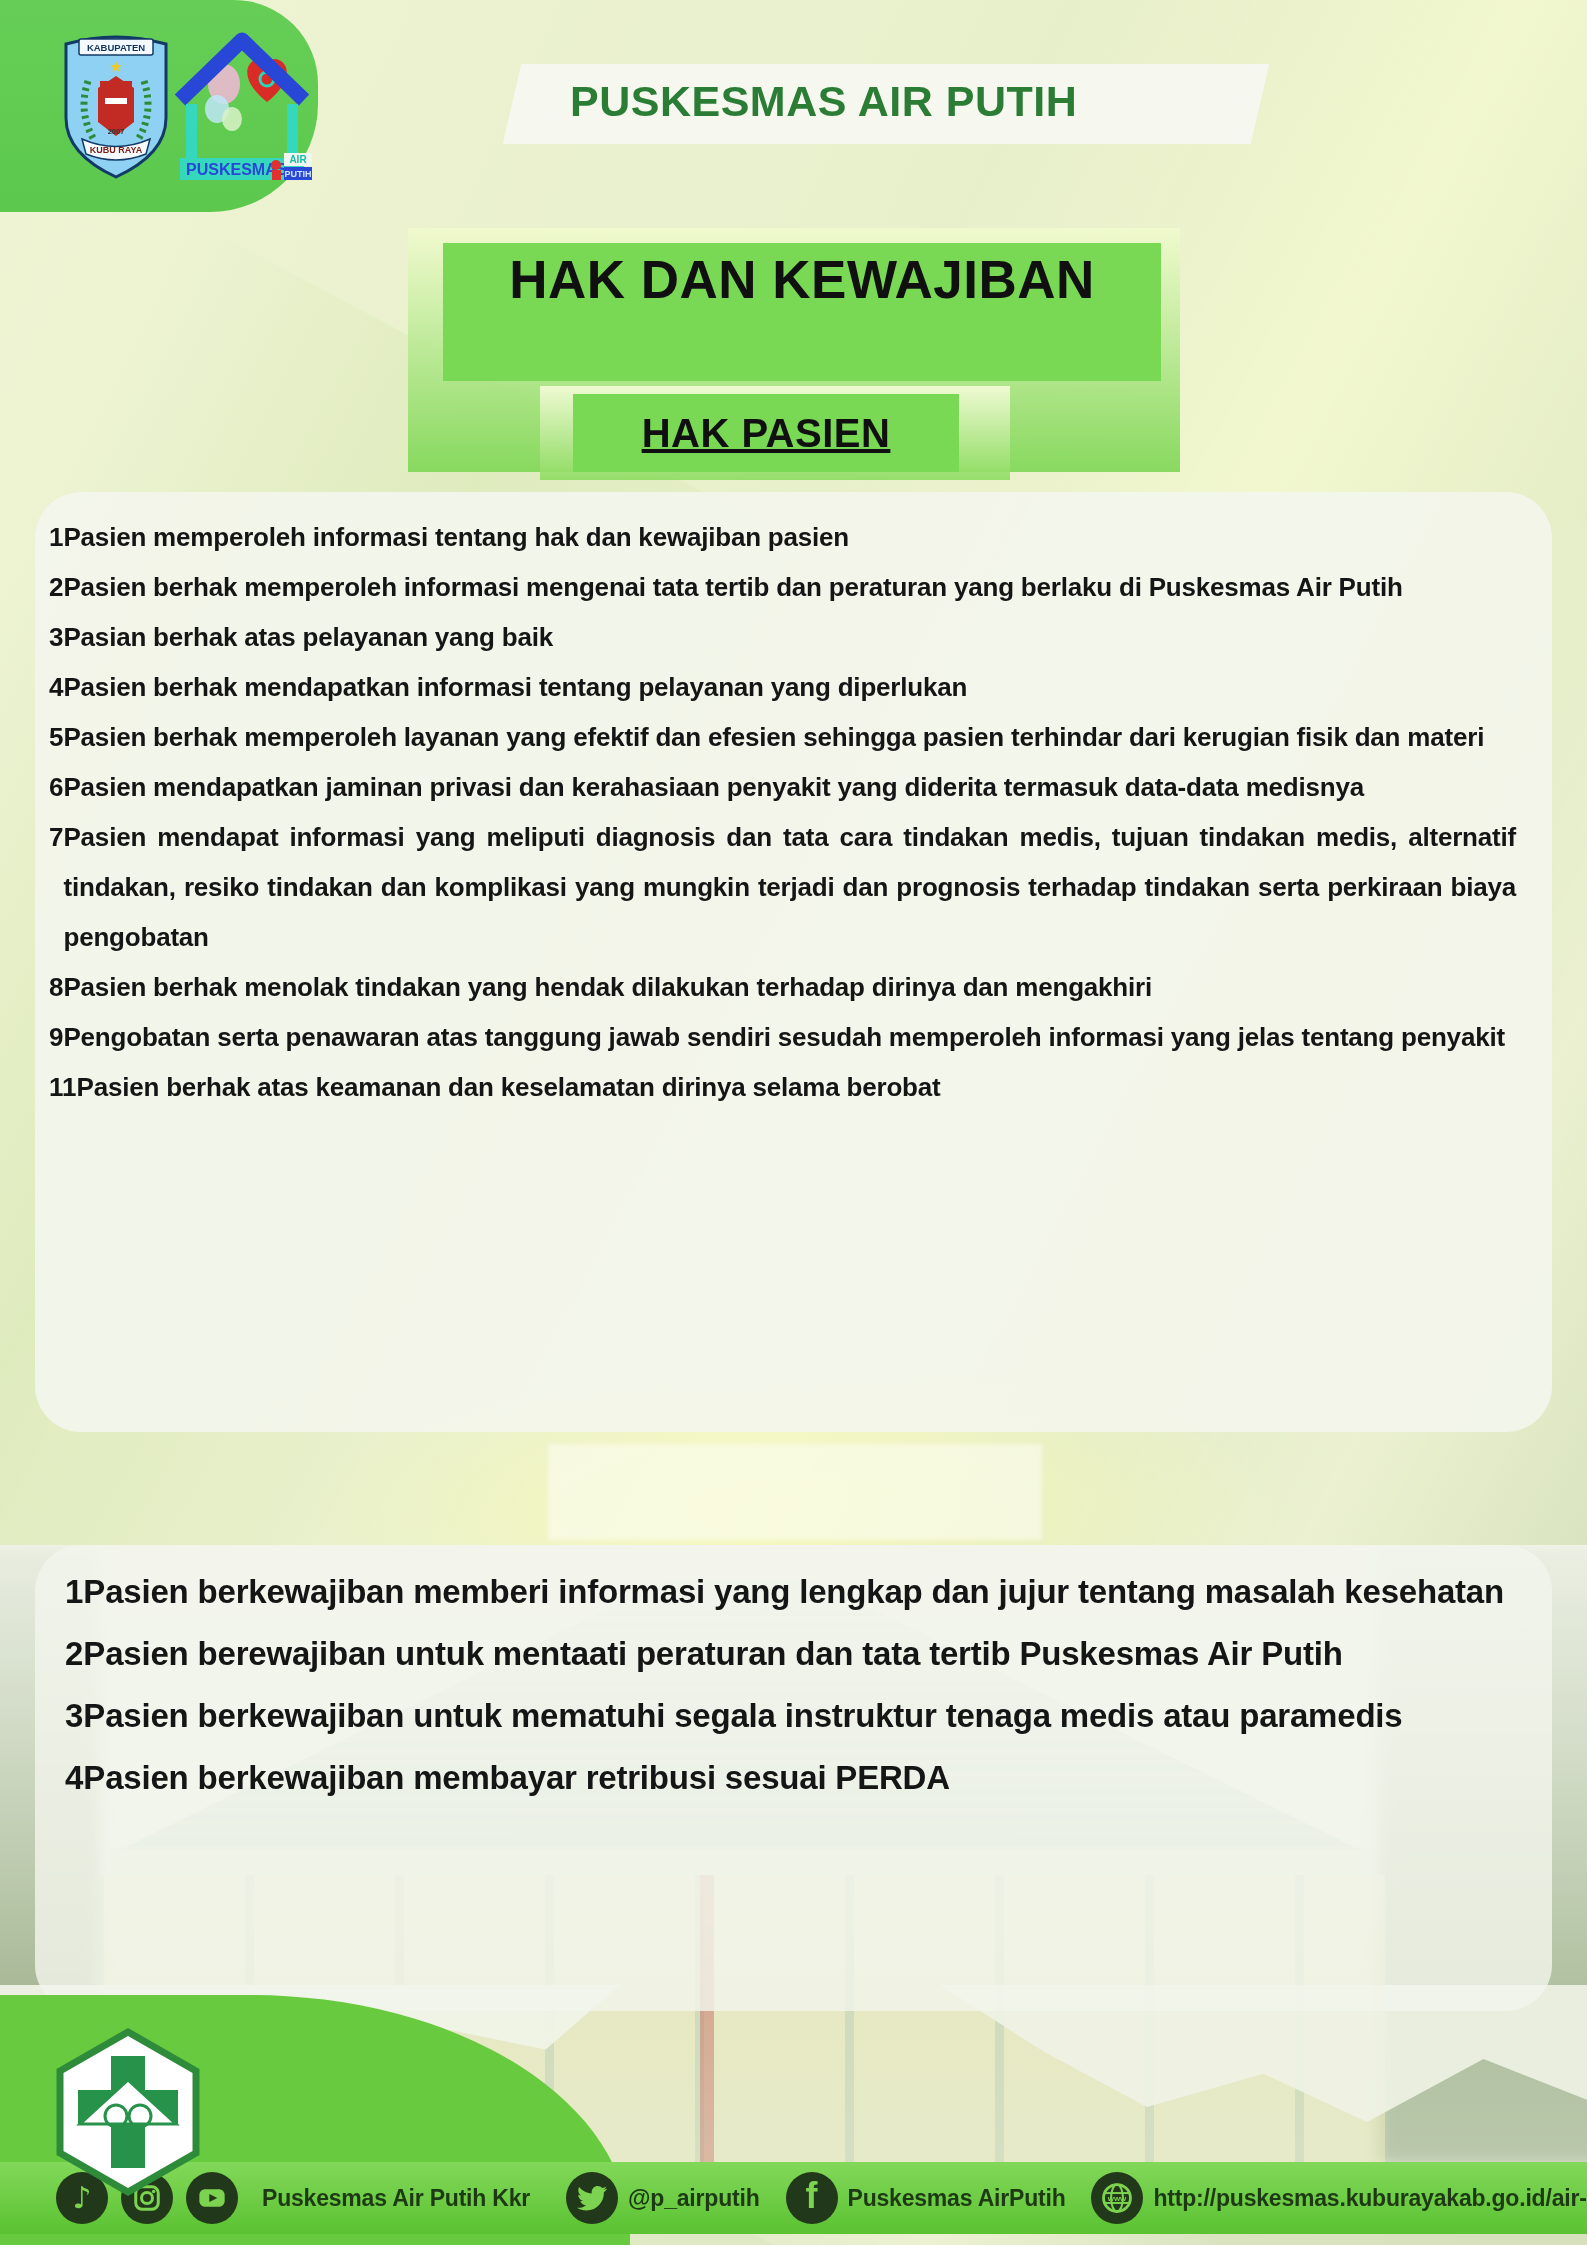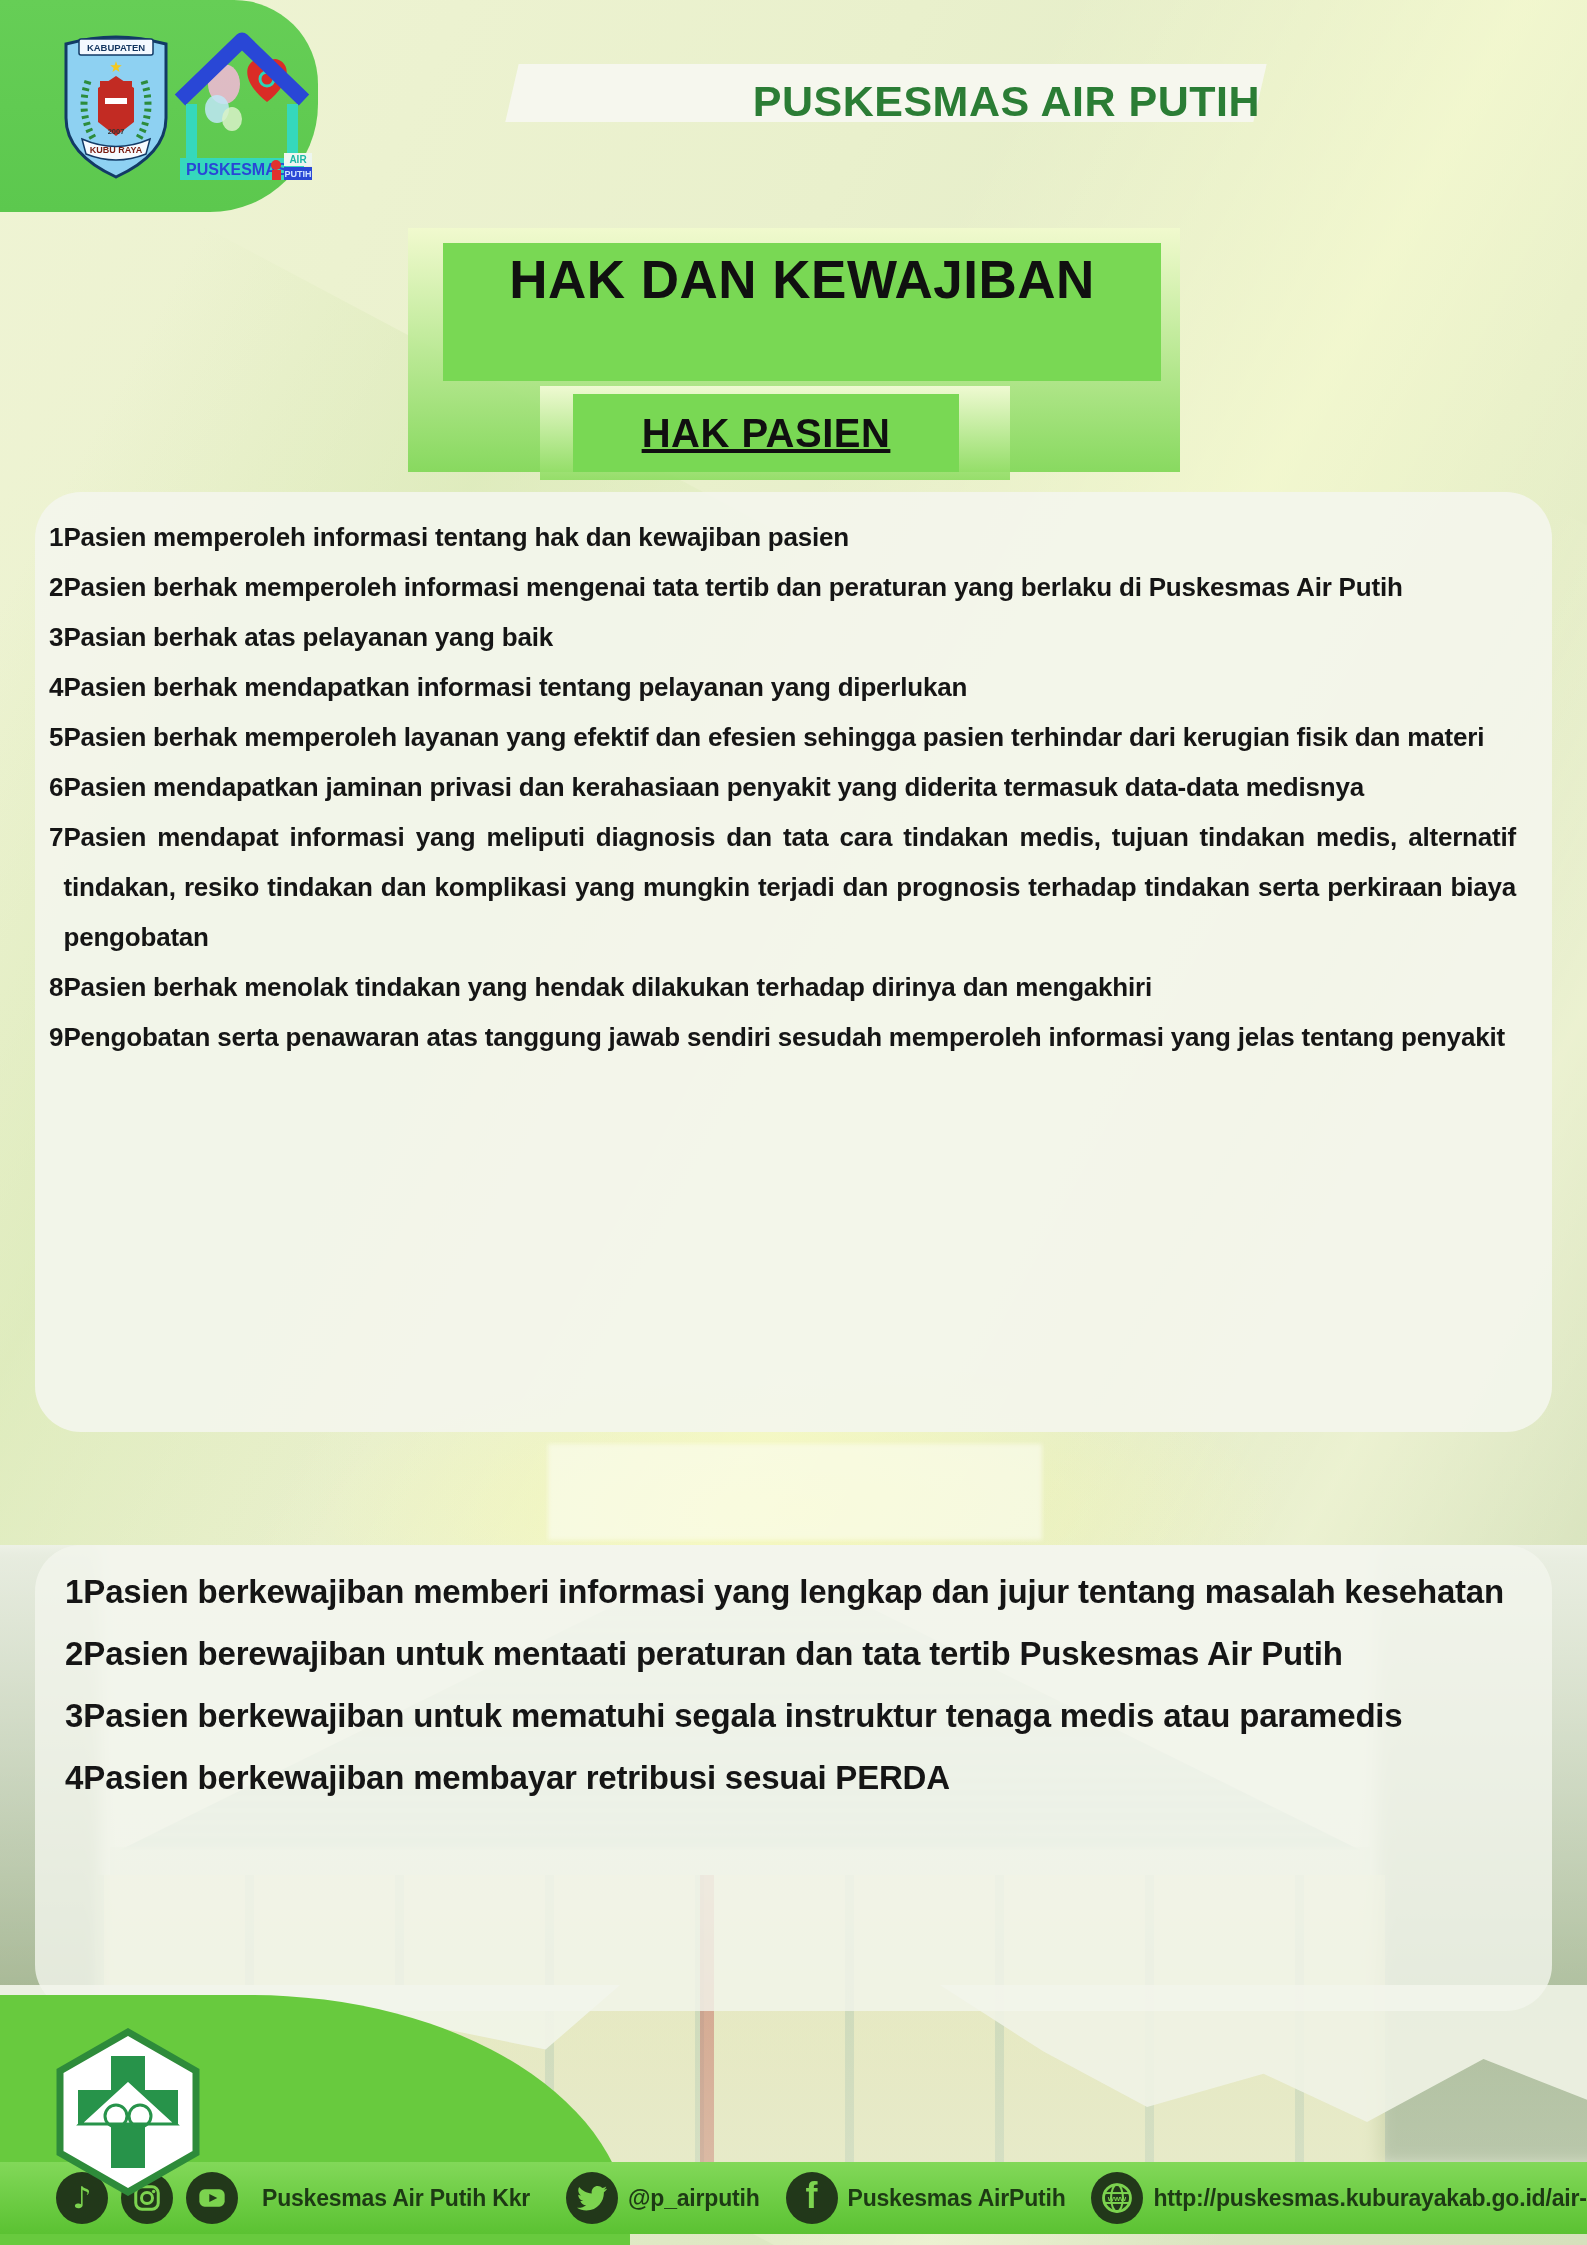--- a/index.html
+++ b/index.html
@@ -22,21 +22,21 @@
   
   .header-block { position:absolute; left:0; top:0; width:318px; height:212px; z-index:4;
                   background:linear-gradient(180deg,#66ce56,#5cc84e);
                   border-radius:0 84px 108px 0; }
   .crest-logo { position:absolute; left:58px; top:26px; }
   .house-logo { position:absolute; left:172px; top:22px; }
 
   .hbanner { position:absolute; z-index:4; }
   .hbanner .bg { position:absolute; inset:0; transform:skewX(-13deg); }
   .hbanner .label { position:relative; font-weight:900; letter-spacing:.5px; }
-  .banner1 { left:512px; top:64px; width:748px; height:58px;text-align:right; }
+  .banner1 { left:512px; top:64px; width:748px; height:80px; }
   .banner1 .bg { background:#f6f7ee; }
   .banner1 .label { padding-left:58px; line-height:74px; font-size:43px; color:#2b7d35; }
   .banner2 { left:498px; top:138px; width:966px; height:68px; }
   .banner2 .bg { background:linear-gradient(90deg,#6ed055,#5ec43f); }
   .banner2 .label { padding-left:64px; line-height:68px; font-size:43px; color:#1b6c2c; }
 
   
   .title-back { position:absolute; left:408px; top:228px; width:772px; height:244px; z-index:3;
                 background:linear-gradient(180deg,rgba(241,250,206,.95),rgba(131,216,90,.95)); }
   .title-front { position:absolute; left:443px; top:243px; width:718px; height:138px; z-index:4;
@@ -220,20 +220,24 @@
     <span class="num">8</span>
     <span class="txt">Pasien berhak menolak tindakan yang hendak dilakukan terhadap dirinya dan mengakhiri</span>
   </li>
 
   <li>
     <span class="num">9</span>
     <span class="txt">Pengobatan serta penawaran atas tanggung jawab sendiri sesudah memperoleh informasi yang jelas tentang penyakit</span>
   </li>
 
 
+  <li>
+    <span class="num">11</span>
+    <span class="txt">Pasien berhak atas keamanan dan keselamatan dirinya selama berobat</span>
+  </li>
 
 </ol>
   </div>
 
   <div class="kew-banner-back"></div>
 
   <div class="card kew-card">
     <ol class="rights">
   <li>
     <span class="num">1</span>

